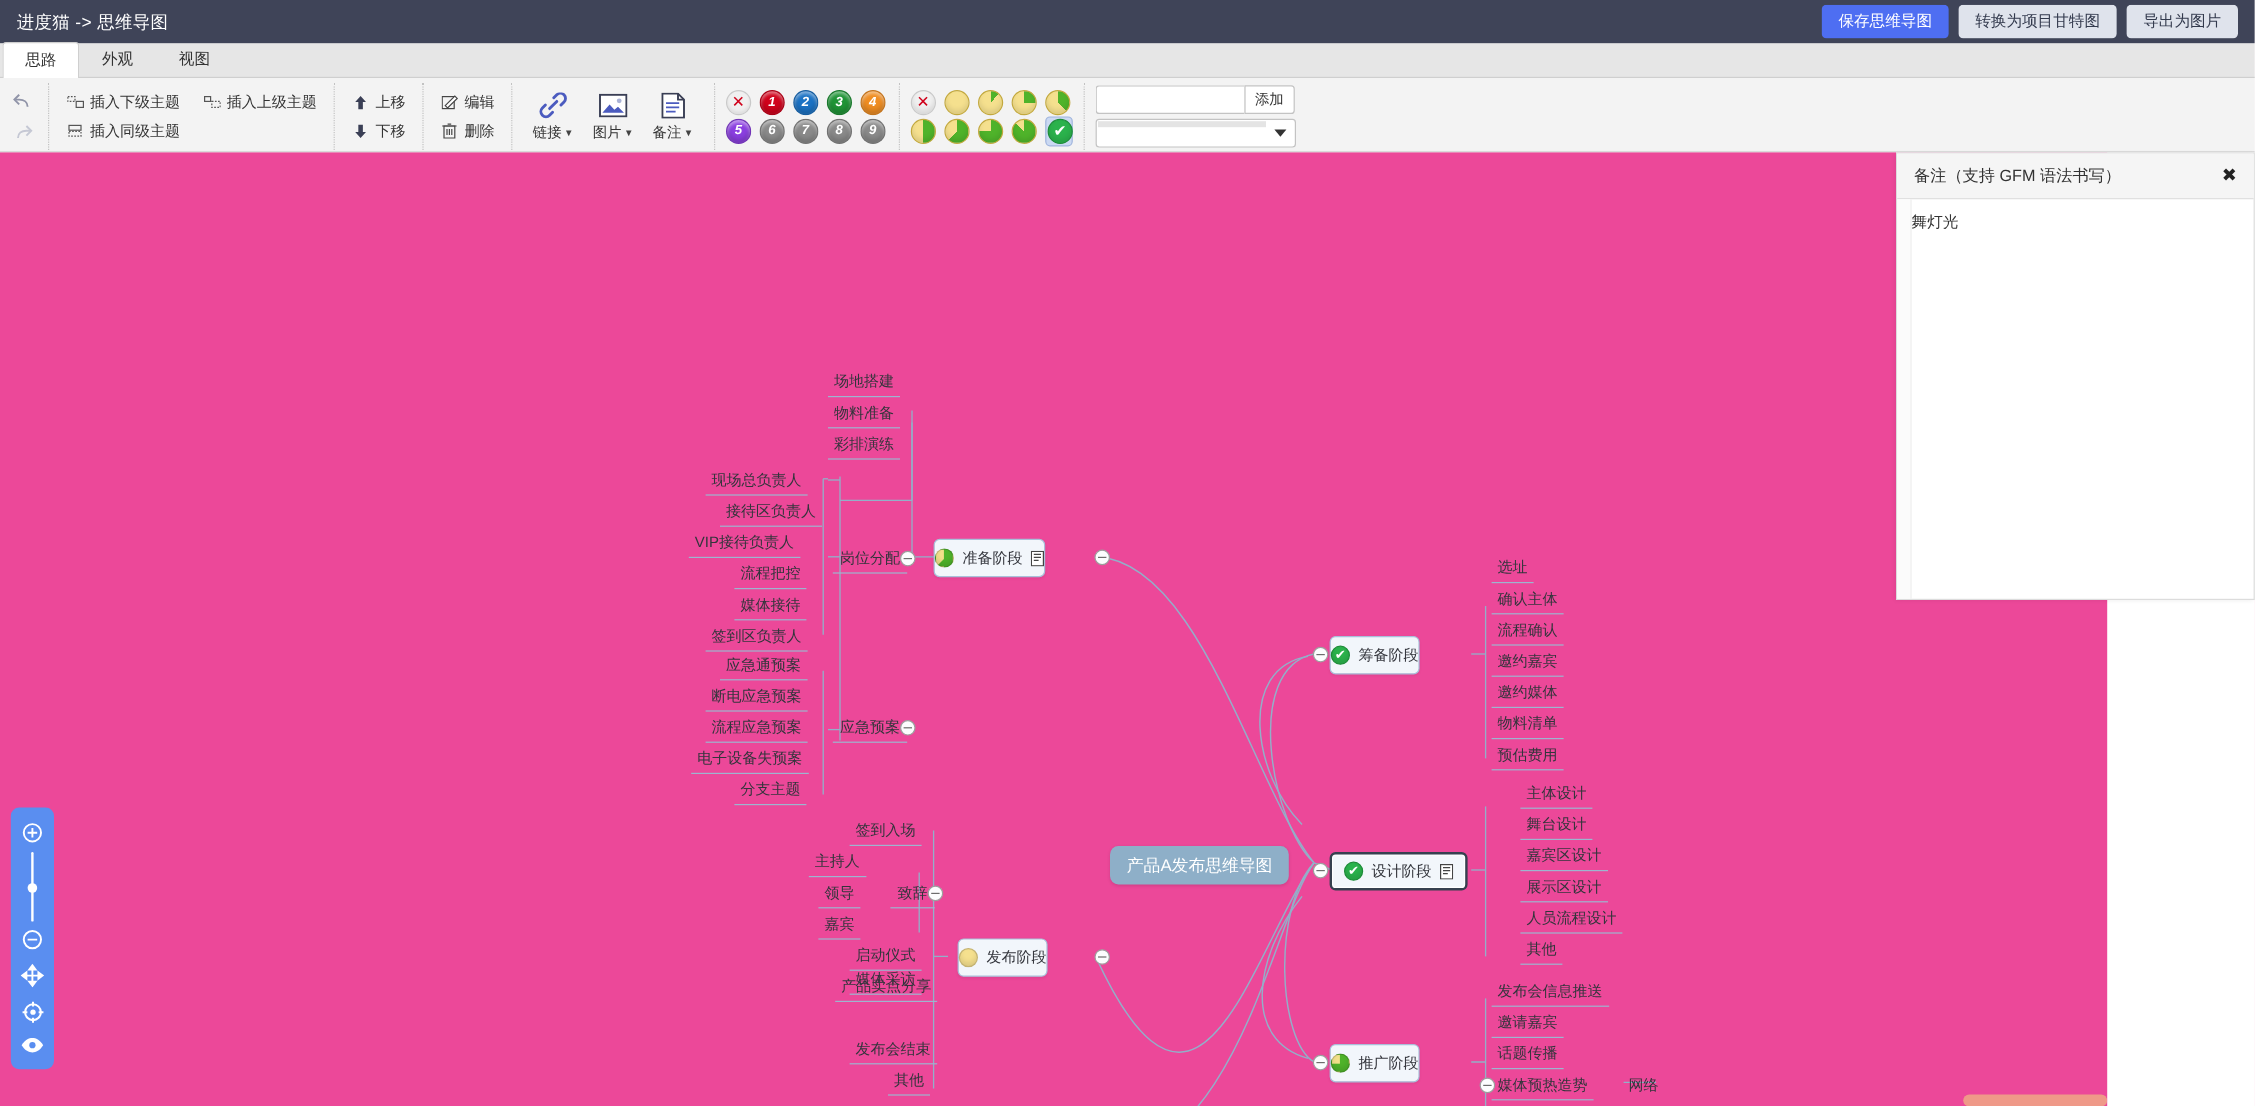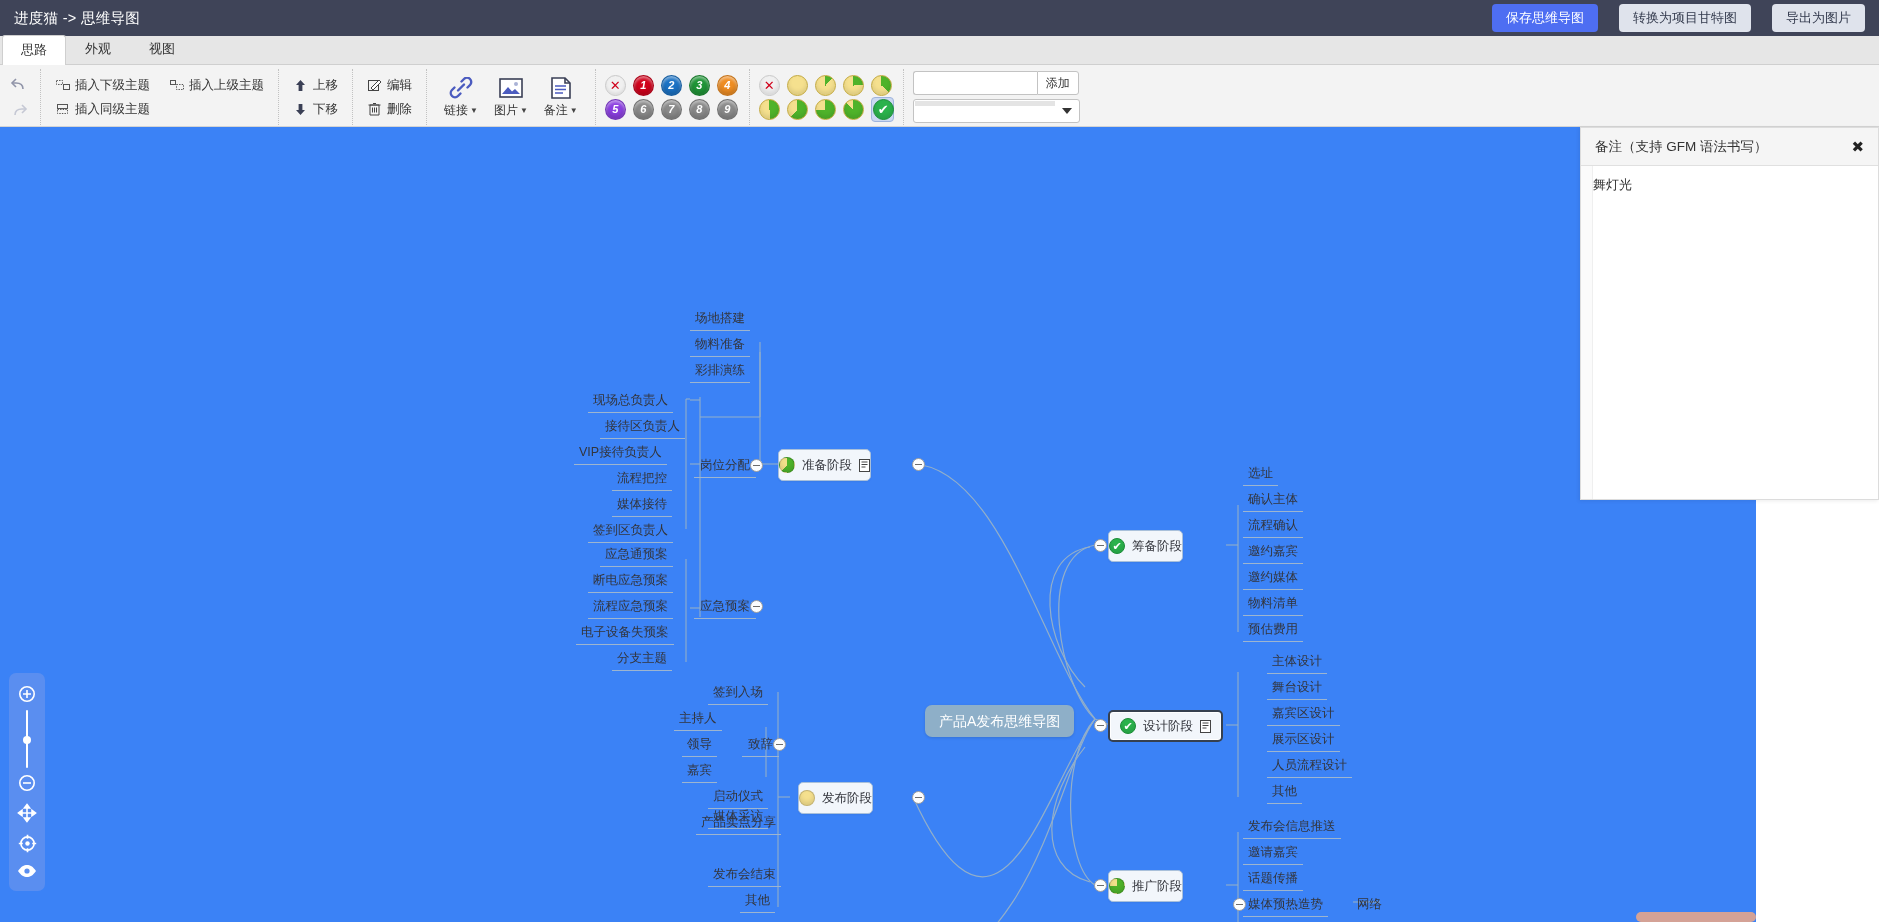--- a/index.html
+++ b/index.html
@@ -25,21 +25,21 @@
     font-size: 14.5px;
     letter-spacing: .3px;
     text-align: right;
   }
   .titlebar .actions {
     position: absolute;
     right: 14px; top: 0;
     height: 36px;
     display: flex;
     align-items: center;
-    gap: 21px;
+    gap: 8px;
     font-family: Liberation Serif, serif;
   }
   .tbtn {
     font-size: 13px;
     padding: 5px 13px;
     border-radius: 4px;
     cursor: pointer;
     white-space: nowrap;
     border: 1px solid transparent;
     line-height: 1.3;
@@ -183,21 +183,21 @@
     position: absolute; right: 7px; top: 8px;
     width: 0; height: 0; border-left: 5px solid transparent;
     border-right: 5px solid transparent; border-top: 6px solid #333;
   }
 
   
   .workspace {
     position: relative;
     width: 1756px;
     height: 795px;
-    background: #3b82f6;
+    background: #ec4899;
     overflow: hidden;
   }
   .edges { position: absolute; left: 0; top: 0; }
 
   
   .node {
     position: absolute;
     font-size: 12.5px;
     color: #33353c;
     white-space: nowrap;

